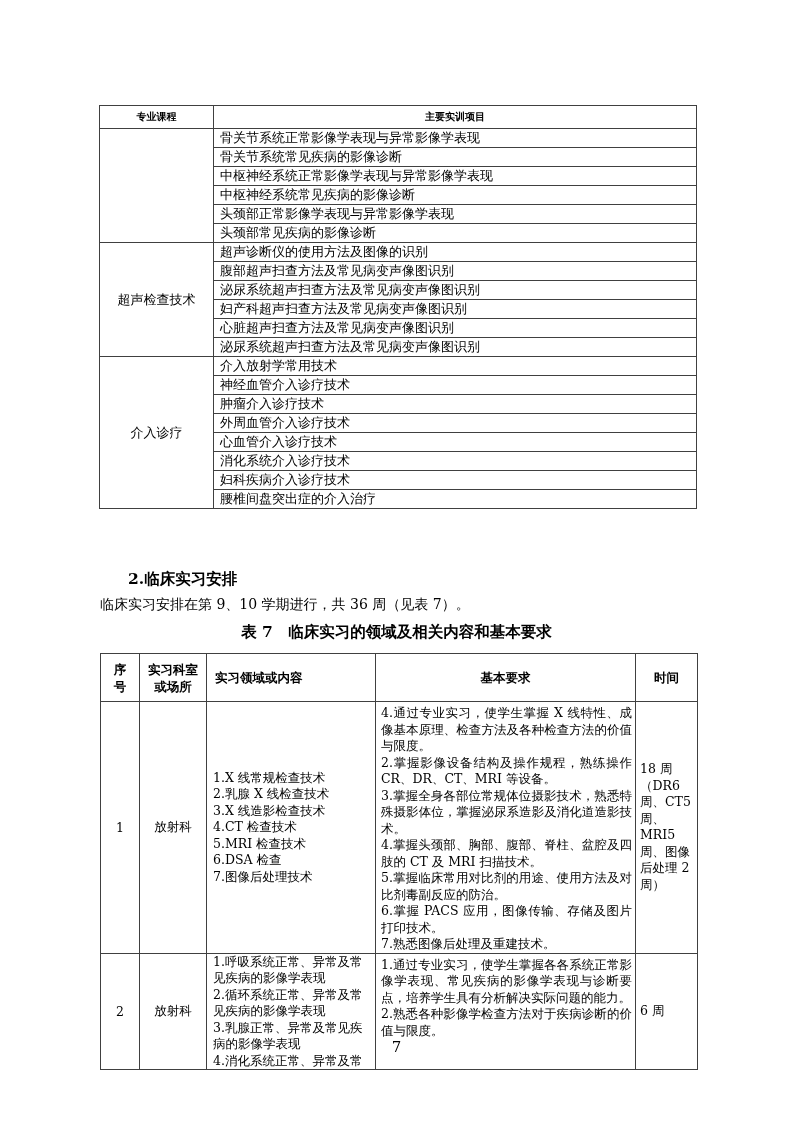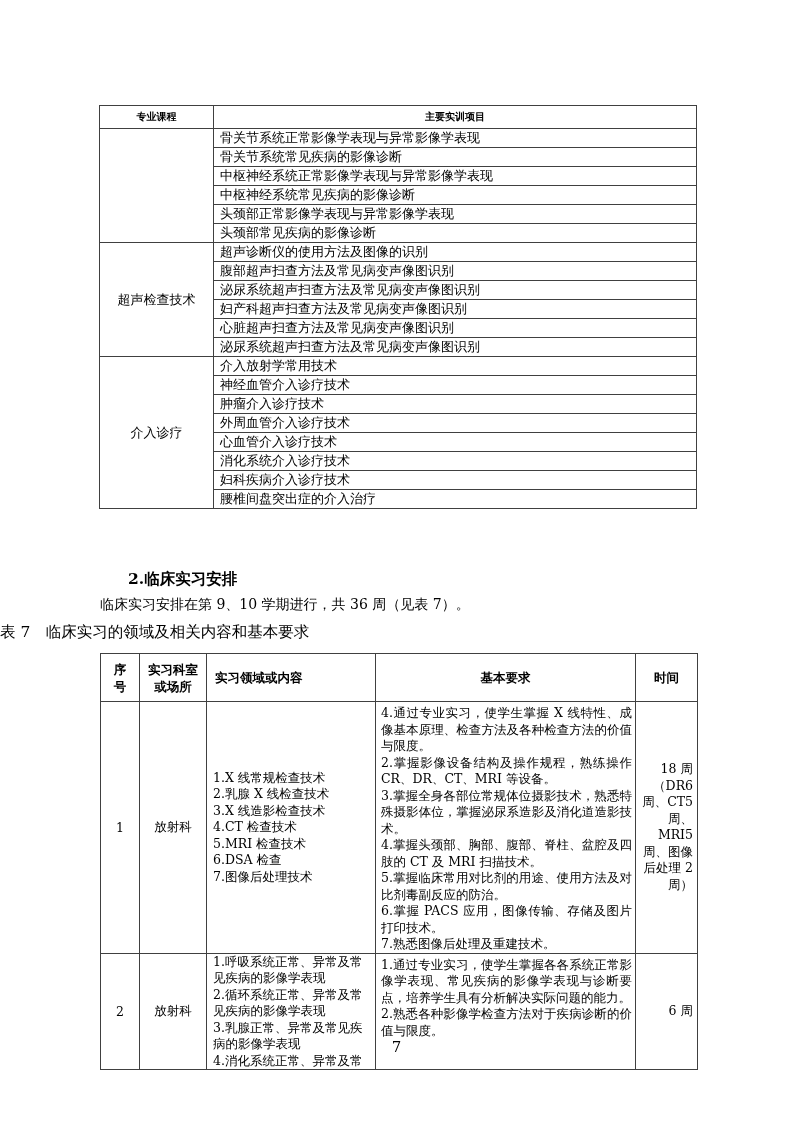--- a/index.html
+++ b/index.html
@@ -19,36 +19,36 @@
   .t1 { position: absolute; left: 99px; top: 105px; width: 597px; }
   .t1 th, .t1 td { border: 1px solid #404040; }
   .t1 th { height: 23px; font-size: 10px; text-align: center; vertical-align: middle; font-weight: bold; }
   .t1 td { font-size: 13px; }
   .course-cell { text-align: center; vertical-align: middle; padding: 0 2px; }
   .item-cell { height: 19px; padding: 0 4px 0 6px; vertical-align: middle; white-space: nowrap; overflow: hidden; }
 
   
   .sec-heading { position: absolute; left: 128px; top: 569px; font-size: 15.5px; font-weight: bold; }
   .sec-para { position: absolute; left: 100px; top: 596px; font-size: 14px; }
-  .t2-title { position: absolute; left: 0; top: 622px; width: 100%; font-size: 15.5px; font-weight: normal; }
+  .t2-title { position: absolute; left: 0; top: 622px; width: 100%; text-align: center; font-size: 15.5px; font-weight: bold; }
 
   
   .t2 { position: absolute; left: 100px; top: 653px; width: 597px; }
   .t2 th, .t2 td { border: 1px solid #404040; font-size: 12.5px; }
   .t2 th { height: 48px; text-align: center; vertical-align: middle; line-height: 17px; padding: 0 2px; font-weight: bold; }
   .t2 th.th-no { padding: 0 8px; }
   .t2 th.th-dept { padding: 0 8px; }
   .t2 th.th-content { text-align: left; padding-left: 8px; }
   .t2 tbody tr:first-child > td { height: 212px; }
   .t2 tbody tr:last-child > td { height: 112px; }
   .no-cell, .dept-cell { text-align: center; vertical-align: middle; }
   .content-cell { vertical-align: middle; padding: 0 4px 0 6px; line-height: 16.5px; text-align: left; }
   .req-cell { vertical-align: top; padding: 3px 3px 0 5px; line-height: 16.5px; }
   .req-cell div { text-align: justify; }
-  .time-cell { text-align: right; vertical-align: middle; line-height: 16.5px; padding: 0 4px; }
+  .time-cell { text-align: left; vertical-align: middle; line-height: 16.5px; padding: 0 4px; }
 
   .page-number { position: absolute; left: 0; top: 1038px; width: 100%; text-align: center; font-size: 15px; }
 </style>
 </head>
 <body>
 
 <div class="page">
 
   <table class="t1">
     <colgroup>

